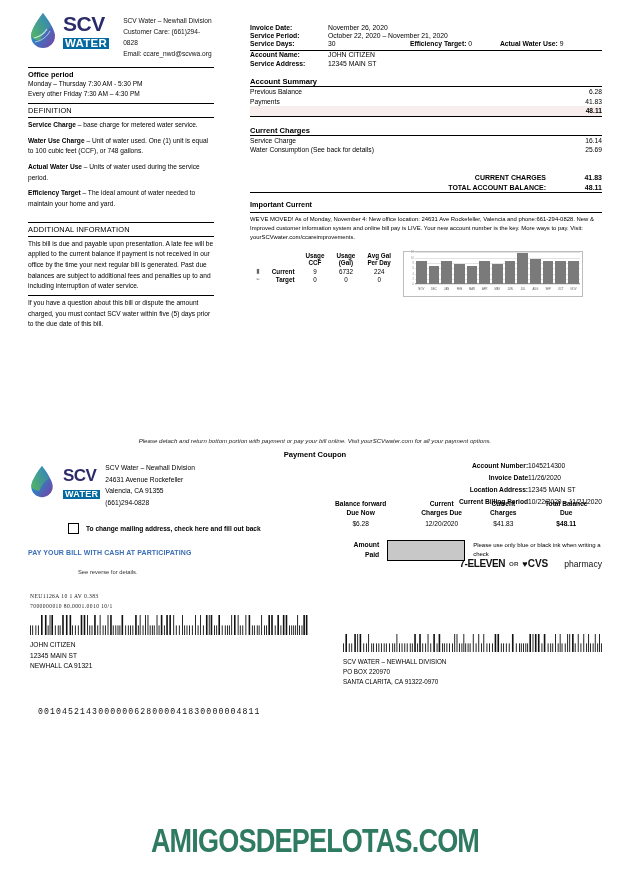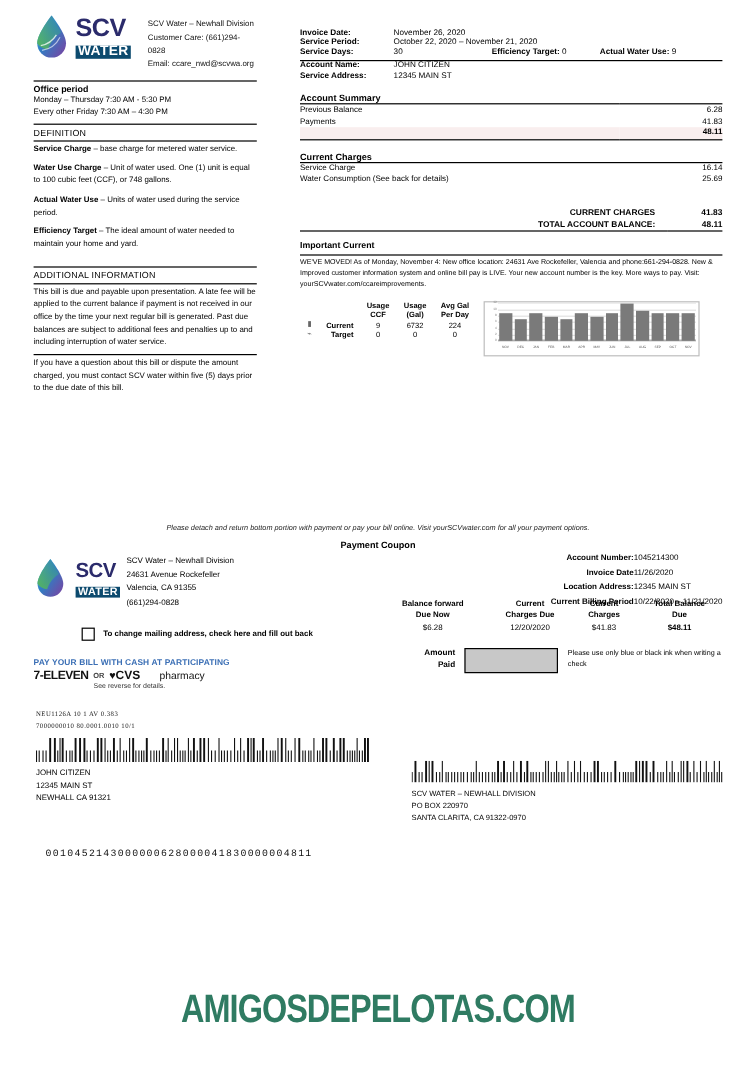--- a/index.html
+++ b/index.html
@@ -21,21 +21,21 @@
   
   .logo-wrap { display:flex; align-items:center; gap:5px; }
   .drop { width:30px; height:38px; position:relative; flex:0 0 auto; }
   .logo-txt { line-height:1; }
   .logo-scv {
     font-size:21px; font-weight:bold; letter-spacing:-0.5px;
     color:#2b2b6b; font-family:"Liberation Sans", sans-serif;
   }
   .logo-water {
     font-size:11.5px; font-weight:bold; letter-spacing:0.3px;
-    color:#2b2b6b; background:#0c4a6e; color:#fff; padding:0 2px;
+    color:#2b2b6b; background:#0369a1; color:#fff; padding:0 2px;
     display:inline-block; margin-top:1px;
   }
   .header-block { display:flex; gap:14px; align-items:flex-start; }
   .hdr-contact { font-size:6.6px; line-height:1.65; color:#111; padding-top:4px; }
 
   
   .rule-thick { border-top:1.4px solid #000; margin:3px 0 2px; }
   .rule-thin  { border-top:0.7px solid #000; margin:2px 0; }
   .sec-head { font-size:7.4px; font-weight:bold; margin:0; }
   .sec-head-caps { font-size:7.4px; font-weight:normal; letter-spacing:0.2px; }
@@ -100,21 +100,21 @@
   table.cpinfo { border-collapse:collapse; }
   table.cpinfo td { font-size:6.7px; padding:0.9px 0; }
   td.cpi-lab { font-weight:bold; text-align:right; padding-right:9px; white-space:nowrap; }
 
   .chk-line { display:flex; align-items:center; gap:7px; margin-top:15px; margin-left:40px; }
   .chkbox { width:11px; height:11px; border:1.1px solid #000; }
   .chk-txt { font-size:6.6px; font-weight:bold; }
 
   .paycash { margin-top:15px; }
   .paycash-head { font-size:7px; font-weight:bold; color:#3b6fb5; letter-spacing:0.1px; }
-  .paycash-row { display:flex; align-items:center; gap:4px; margin-top:2px; }
+  .paycash-row { display:flex; align-items:center; gap:4px; margin-top:2px;justify-content:flex-end; }
   .seven { font-size:10px; font-weight:bold; letter-spacing:-0.4px; color:#111; }
   .orw { font-size:6.2px; font-weight:bold; color:#444; }
   .cvs { font-size:10px; font-weight:bold; color:#111; }
   .cvs .heart { color:#111; font-size:9px; }
   .cvs .ph { font-weight:normal; font-size:8.6px;margin-left:16px; }
   .seerev { font-size:5.8px; color:#333; margin-left:50px; margin-top:0px; }
 
   
   .amt-table { position:absolute; left:316px; top:500px; width:288px; }
   table.amts { border-collapse:collapse; width:100%; }

